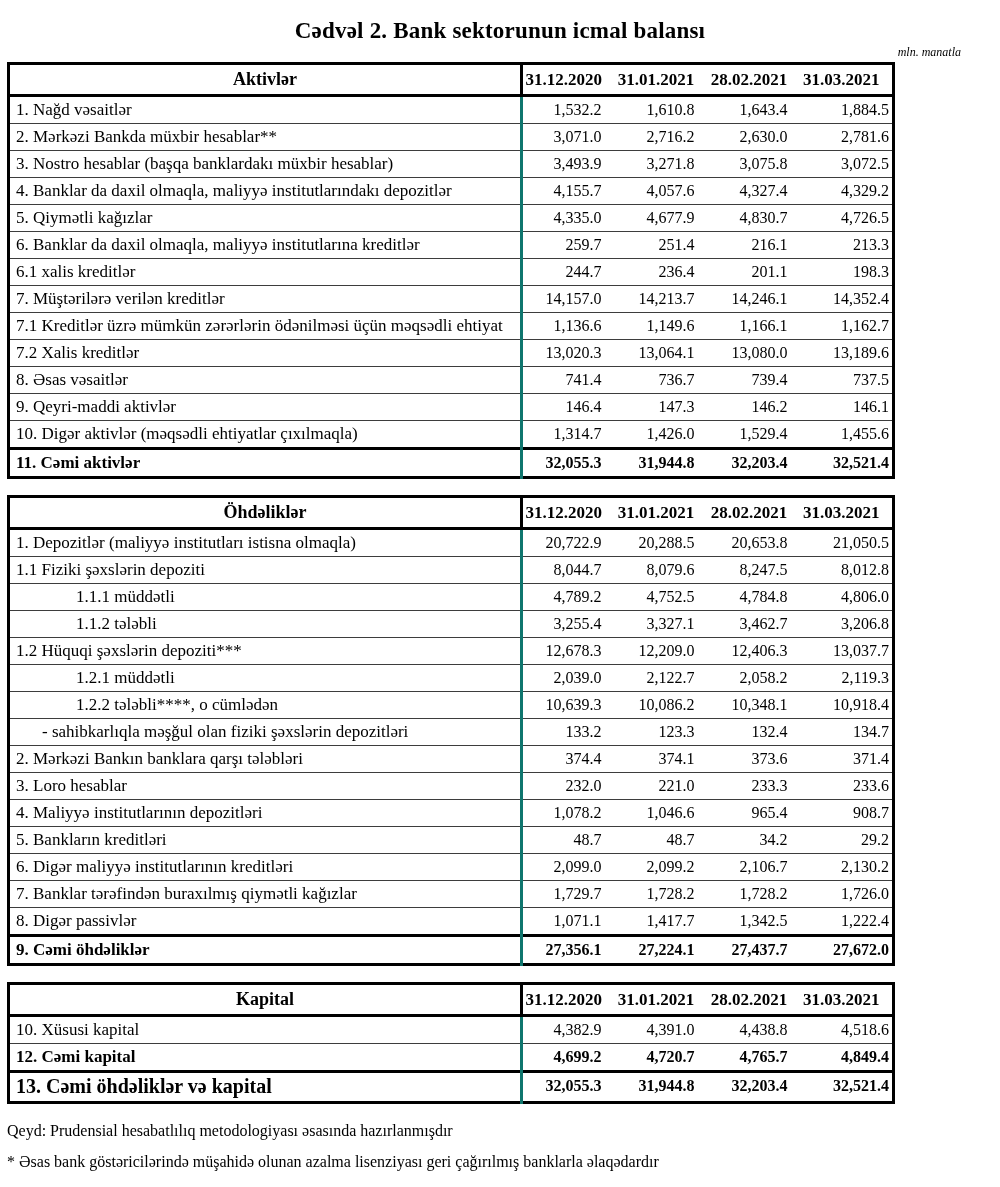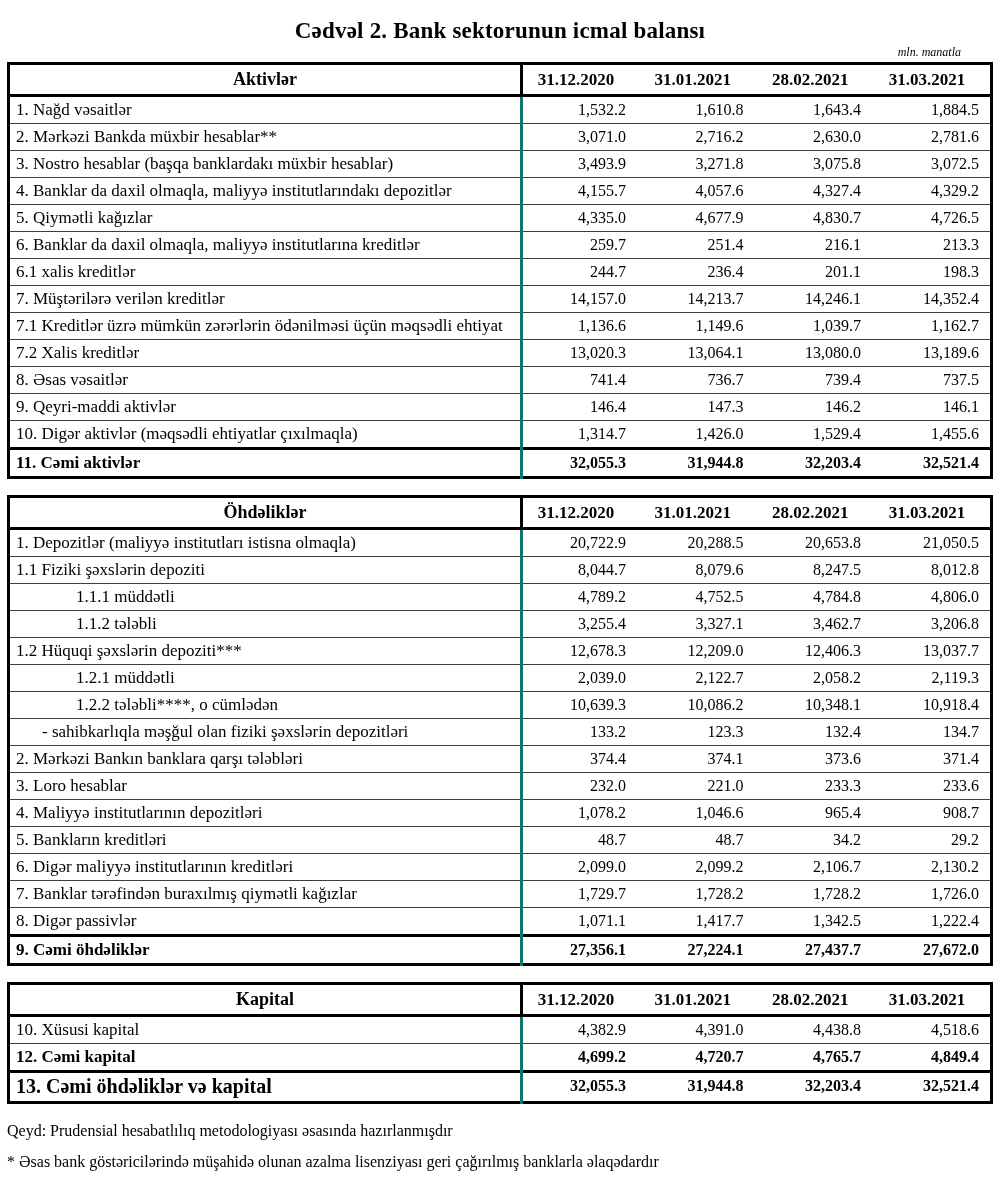--- a/index.html
+++ b/index.html
@@ -22,21 +22,21 @@
     margin: 8px 0 0 0;
     letter-spacing: 0.2px;
   }
   .unit-note {
     text-align: right;
     font-style: italic;
     font-size: 12px;
     margin: 1px 32px 2px 0;
   }
   table.bal {
-    width: 986px;
+    width: 888px;
     border-collapse: collapse;
     border: 3px solid #000;
     table-layout: fixed;
     margin: 0 0 16px 0;
   }
   table.bal th.label-head {
     width: 502px;
     text-align: center;
     font-weight: bold;
     font-size: 18px;
@@ -63,21 +63,21 @@
   table.bal td.label {
     padding-left: 6px;
     border-right: 3px solid #0f766e;
   }
   table.bal td.val {
     text-align: right;
     font-size: 16px;
     padding-right: 13px;
   }
   table.bal td.val:last-child {
-    padding-right: 11px;
+    padding-right: 3px;
     margin-top: 42px;
   }
   table.bal tr.bold td { font-weight: bold; }
   table.bal tr.thick td { border-top: 3px solid #000; }
   table.bal td.ind-1 { padding-left: 66px; }
   table.bal td.ind-2 { padding-left: 32px; }
   table.bal td.large { font-size: 20px; }
   .footnotes {
     font-size: 16px;
     max-width: 700px;
@@ -161,21 +161,21 @@
             <td class="label">7. Müştərilərə verilən kreditlər</td>
             <td class="val">14,157.0</td>
             <td class="val">14,213.7</td>
             <td class="val">14,246.1</td>
             <td class="val">14,352.4</td>
           </tr>
           <tr class="">
             <td class="label">7.1 Kreditlər üzrə mümkün zərərlərin ödənilməsi üçün məqsədli ehtiyat</td>
             <td class="val">1,136.6</td>
             <td class="val">1,149.6</td>
-            <td class="val">1,039.7</td>
+            <td class="val">1,166.1</td>
             <td class="val">1,162.7</td>
           </tr>
           <tr class="">
             <td class="label">7.2 Xalis kreditlər</td>
             <td class="val">13,020.3</td>
             <td class="val">13,064.1</td>
             <td class="val">13,080.0</td>
             <td class="val">13,189.6</td>
           </tr>
           <tr class="">

